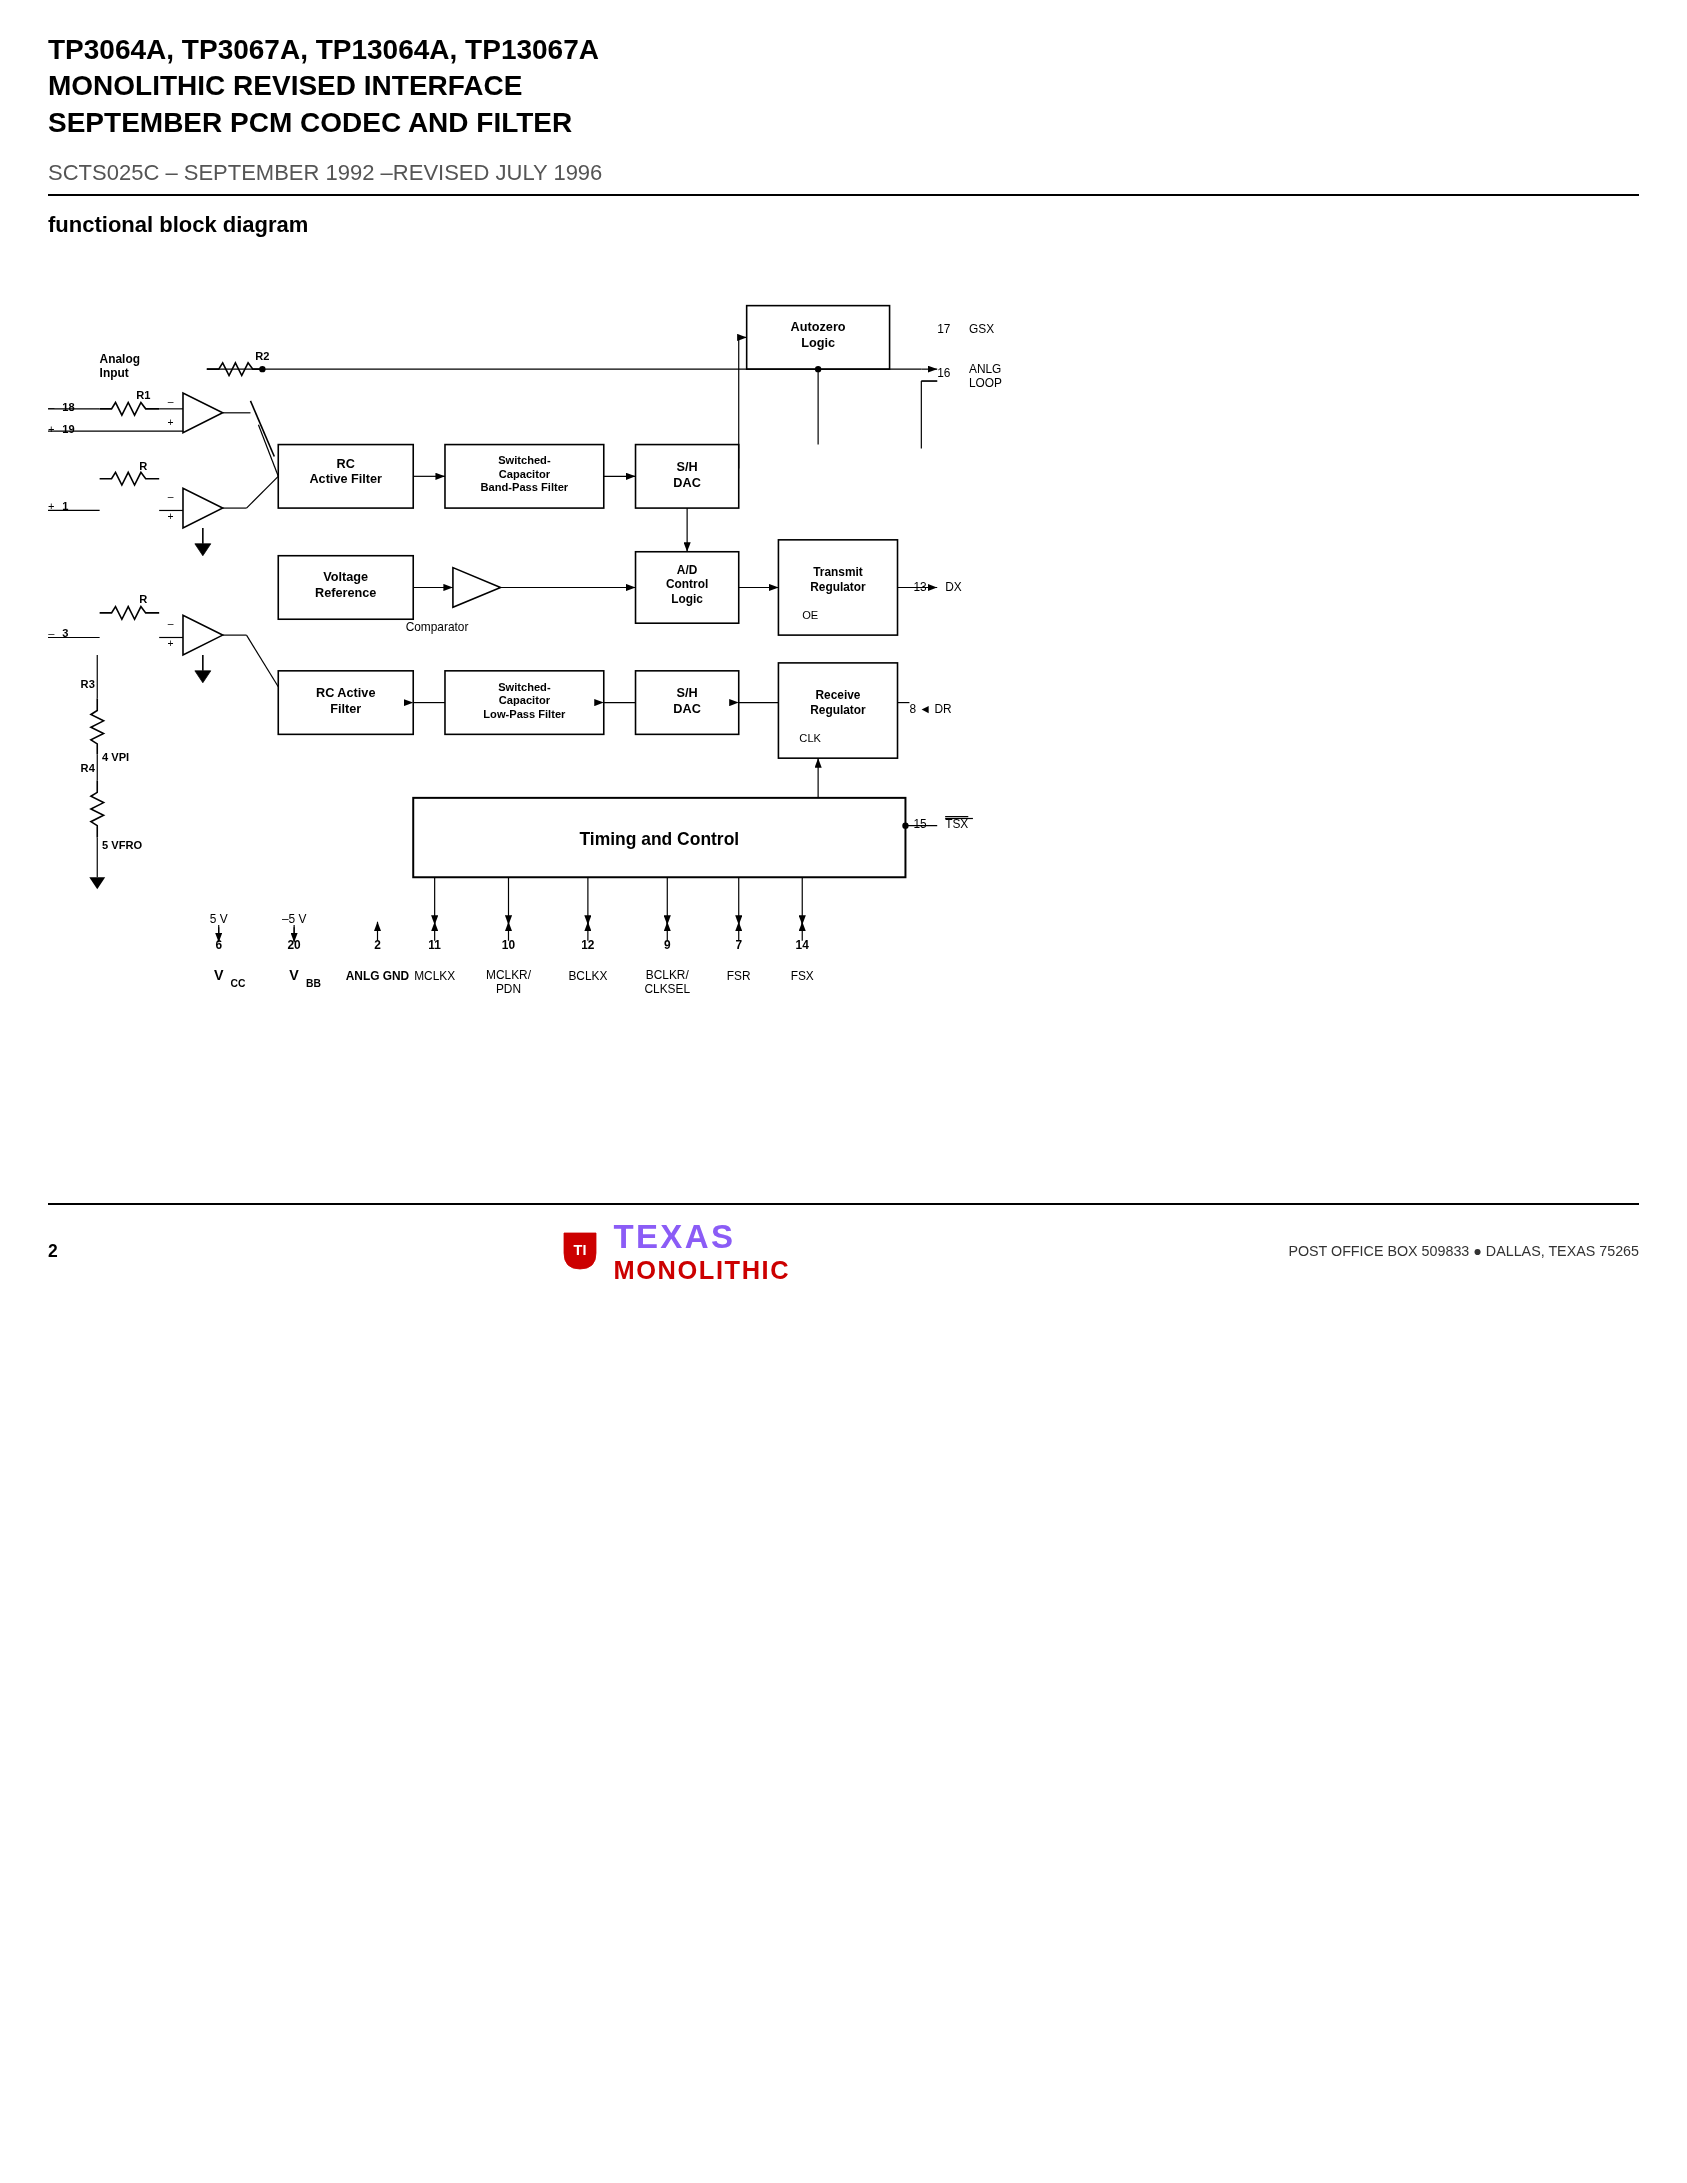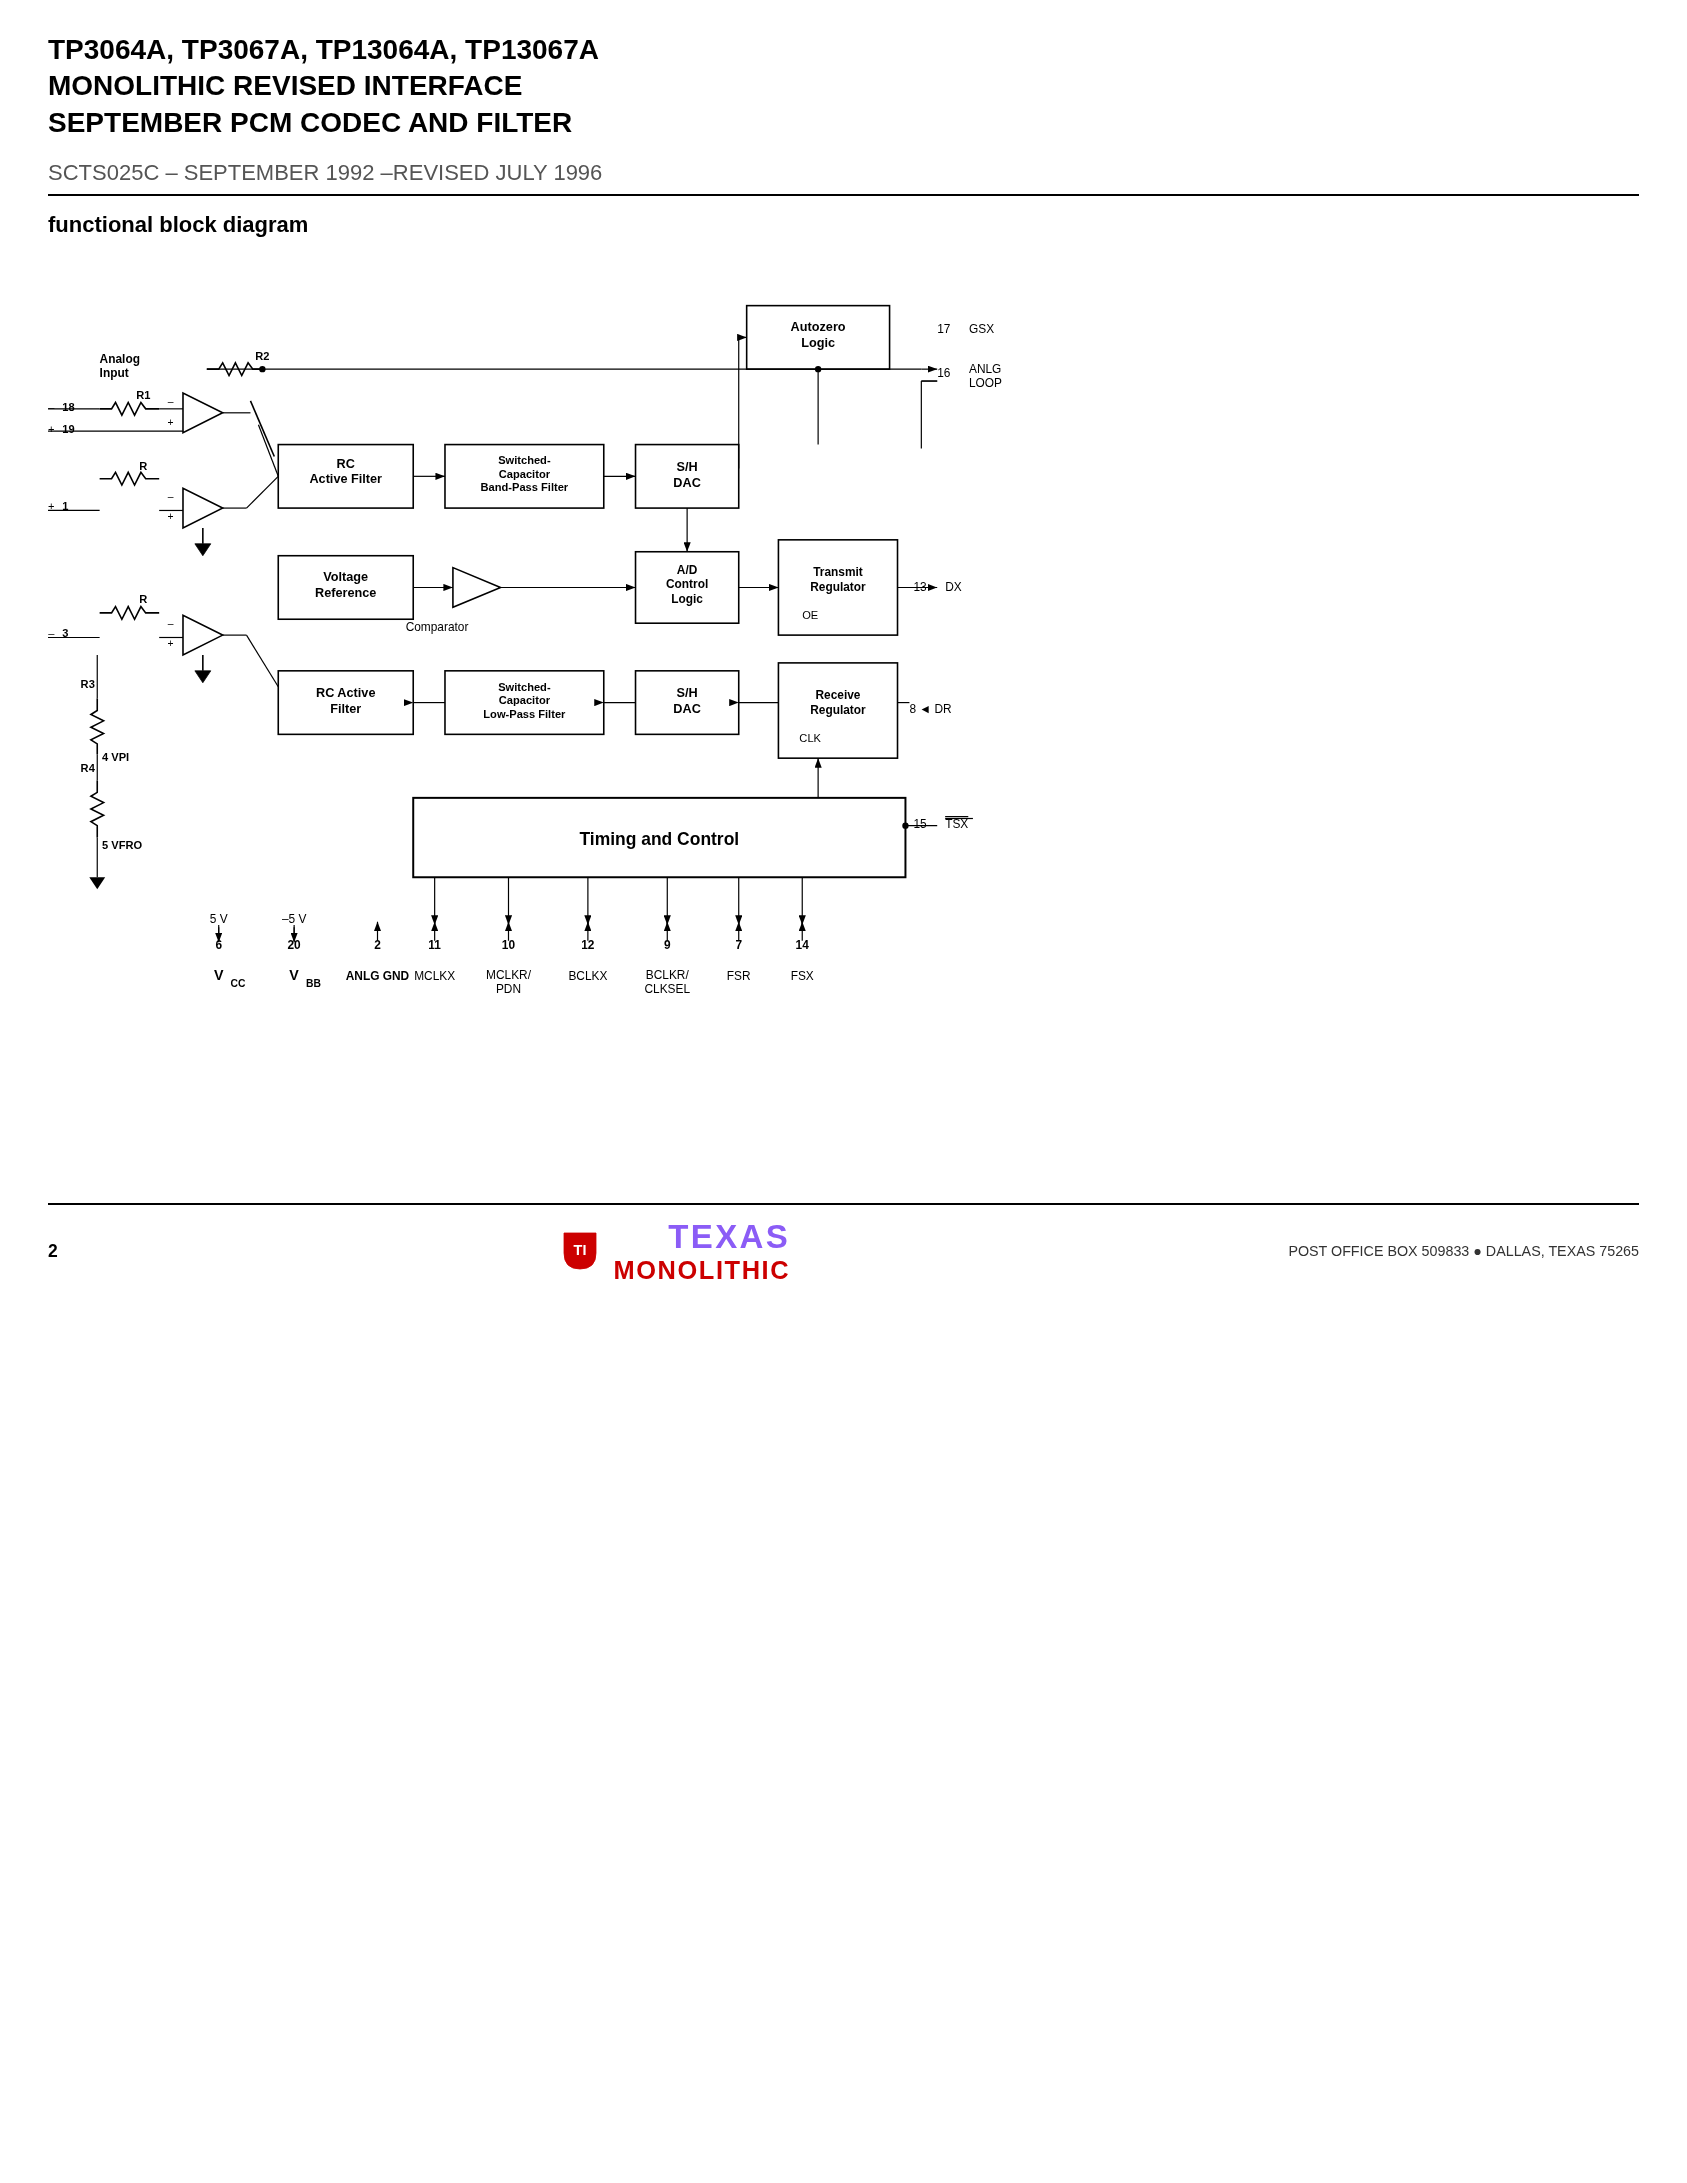--- a/index.html
+++ b/index.html
@@ -67,21 +67,20 @@
       justify-content: space-between;
     }
     .footer-page {
       font-size: 17.5px;
       font-weight: bold;
     }
     .footer-logo {
       display: flex;
       flex-direction: column;
       align-items: center;
-      text-align: right;
     }
     .footer-address {
       font-size: 14.3px;
       color: #333;
       text-align: right;
     }
 
     text {
       font-family: Arial, Helvetica, sans-serif;
     }

